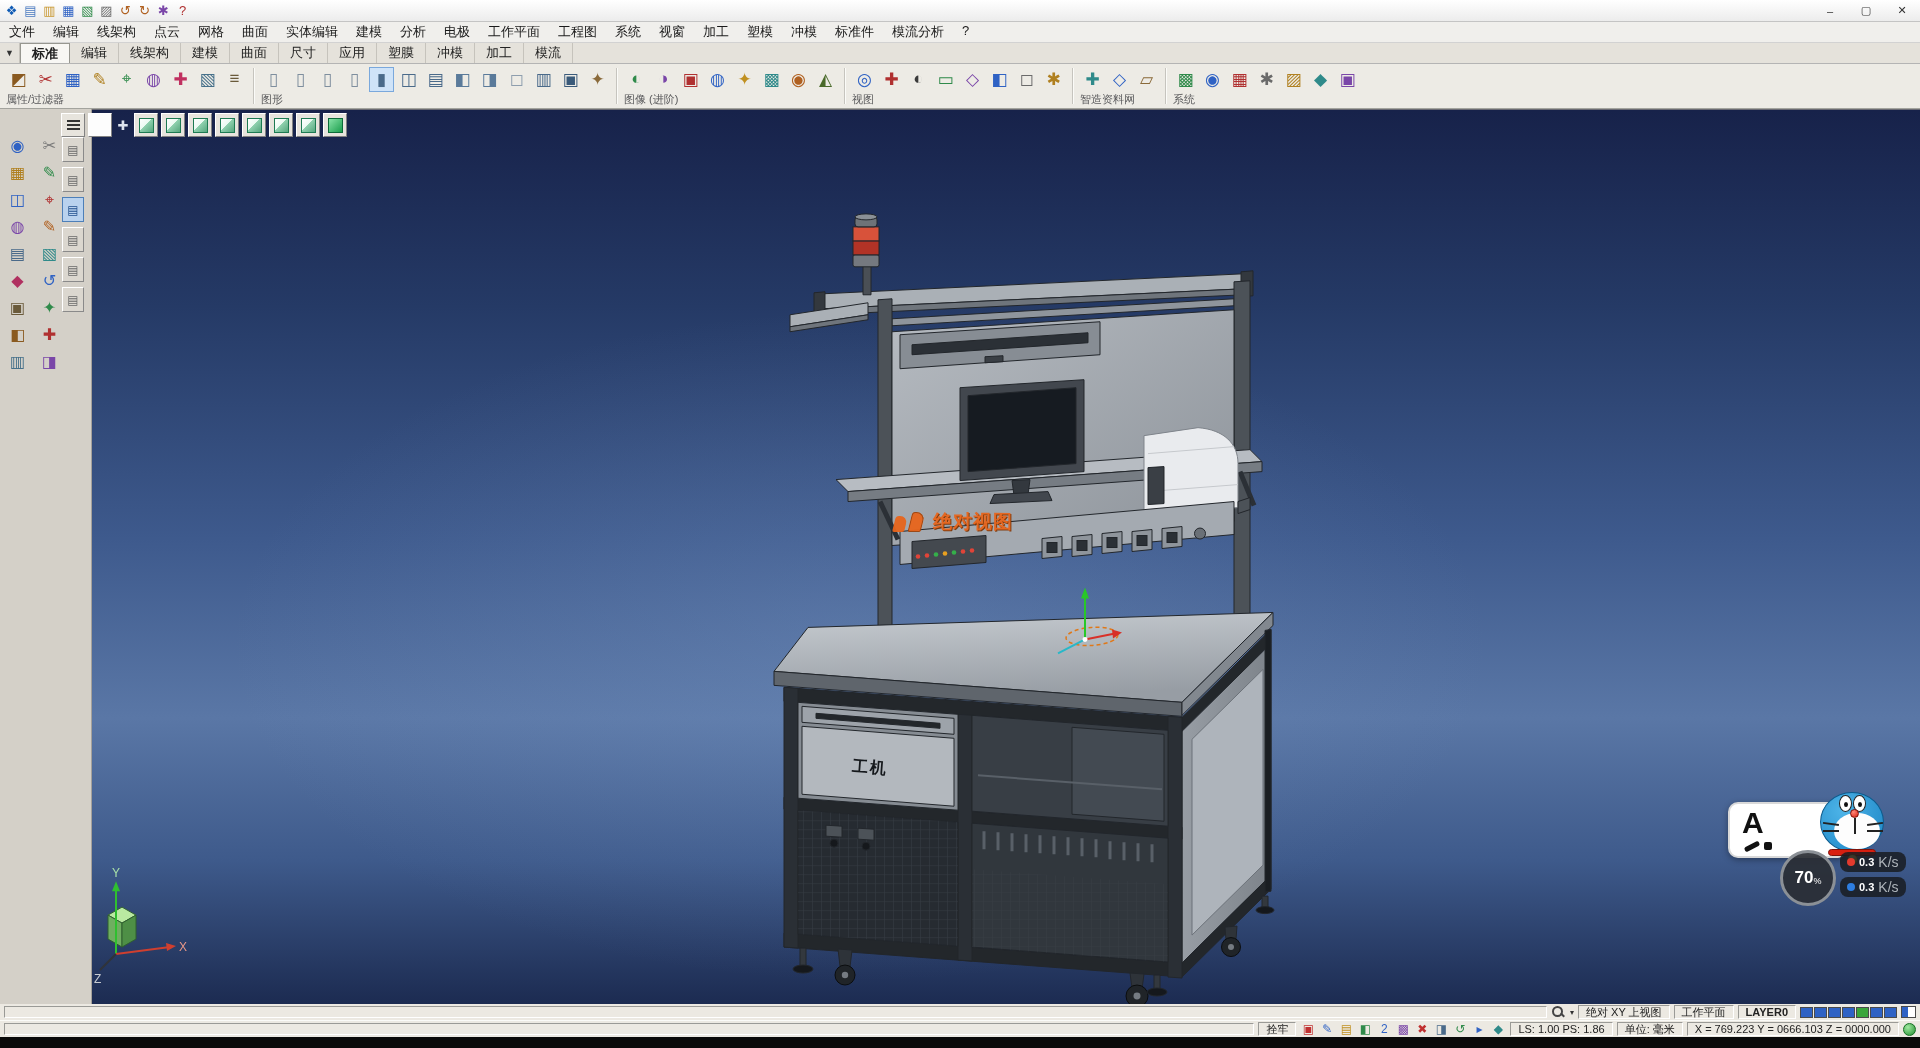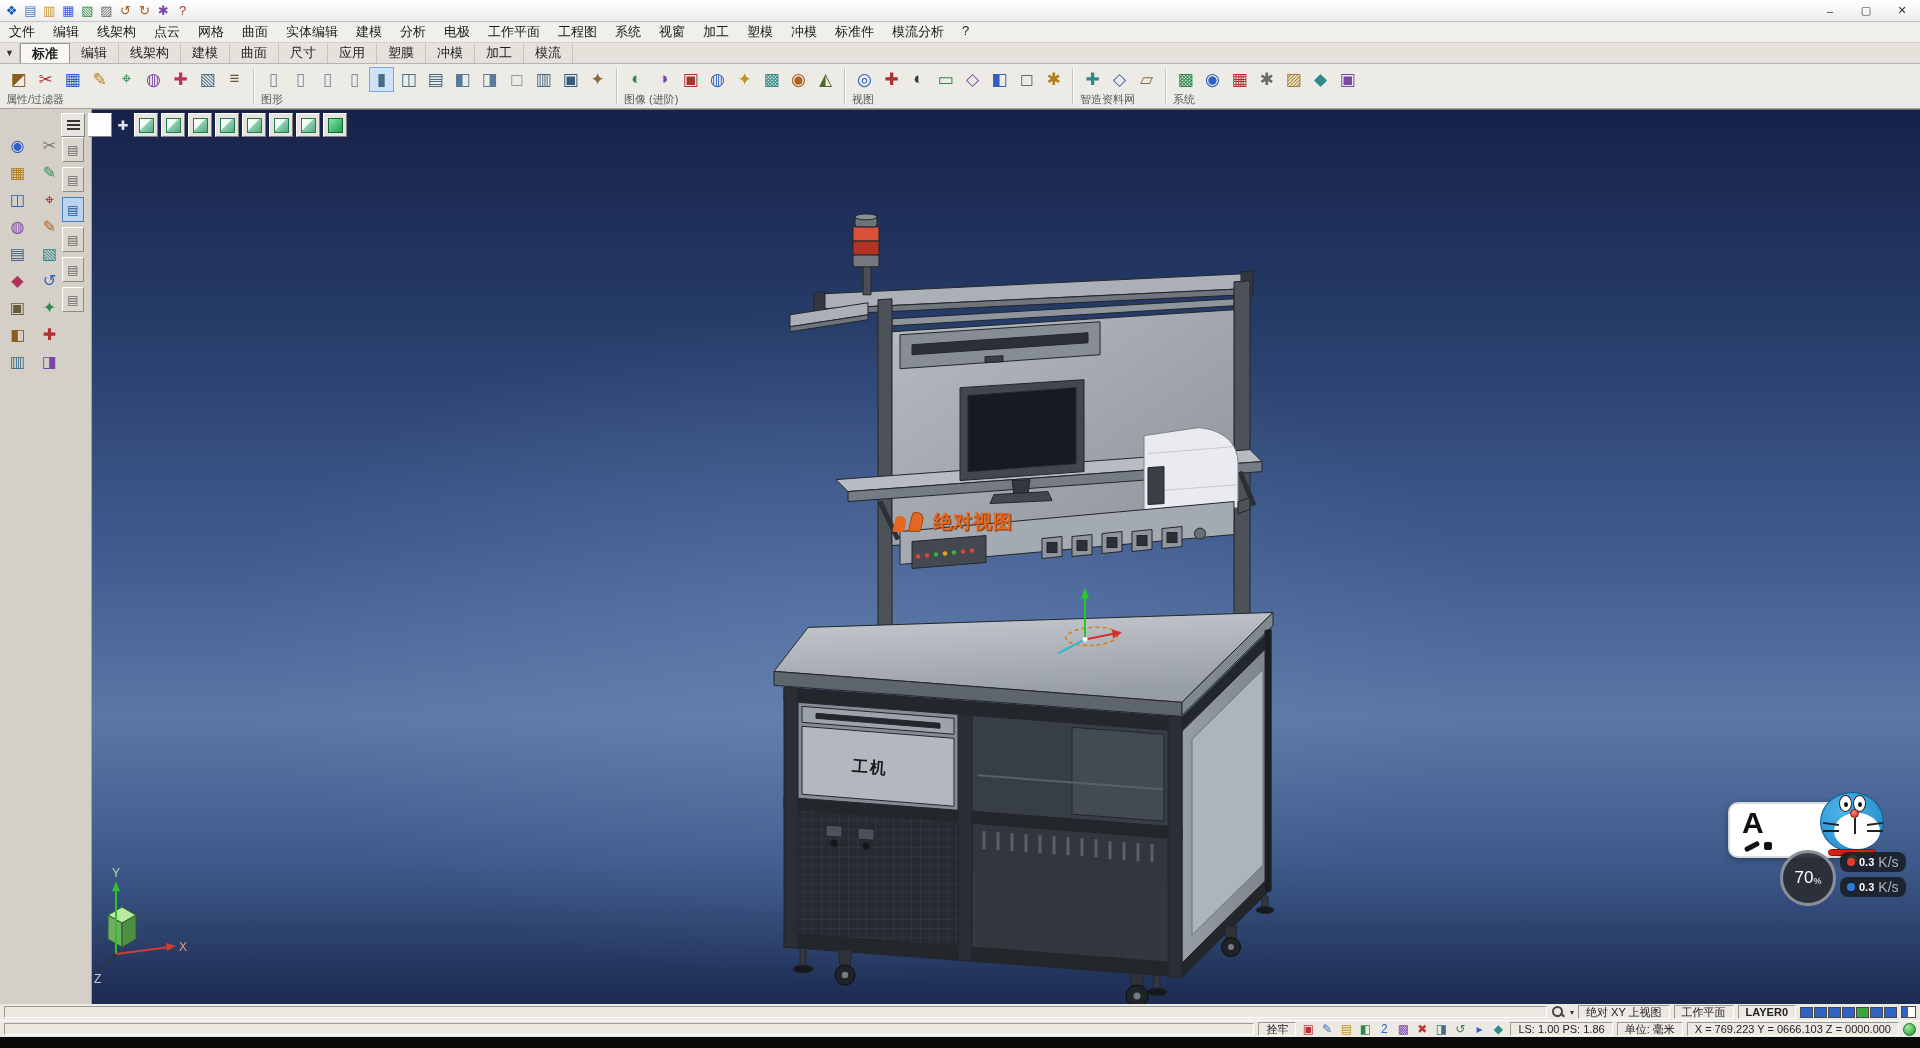--- a/index.html
+++ b/index.html
@@ -101,21 +101,21 @@
 .cat-nose { position:absolute; left:29px; top:16px; width:9px; height:9px; border-radius:50%;
   background:radial-gradient(circle at 35% 30%, #ff8a7a, #d81f10); border:1px solid #7e130a; }
 .cat-mouth { position:absolute; left:33px; top:25px; width:1.5px; height:16px; background:#222; }
 .cat-wh { position:absolute; width:16px; height:1.5px; background:#222; }
 .cat-collar { position:absolute; left:12px; top:57px; width:48px; height:7px; background:#d81f10; border-radius:4px; border:1px solid #7e130a; }
 .cat-bell { position:absolute; left:31px; top:62px; width:11px; height:11px; border-radius:50%;
   background:radial-gradient(circle at 35% 30%, #ffe58a, #d8a010); border:1px solid #8a6408; }
 .dw-ring { position:absolute; left:52px; top:58px; width:56px; height:56px; border-radius:50%;
   background:rgba(42,46,52,.92); border:3px solid #8b9096; color:#fff;
   display:flex; align-items:center; justify-content:center; }
-.dw-pc { font-size:17px; font-weight:normal; }
+.dw-pc { font-size:17px; font-weight:bold; }
 .dw-pcu { font-size:9px; margin-top:6px; }
 .dw-speeds { position:absolute; left:112px; top:60px; display:flex; flex-direction:column; gap:5px; }
 .dw-row { display:flex; align-items:center; gap:4px; background:rgba(25,28,33,.85); border-radius:8px; padding:2px 7px; }
 .dot { width:8px; height:8px; border-radius:50%; }
 .dot.red { background:#e23a2e; } .dot.blue { background:#2d7de0; }
 .dw-val { color:#fff; font-size:11px; font-weight:bold; }
 .dw-unit { color:#aeb4ba; font-size:14px; }
 
 
 .status1 { position:absolute; top:1004px; left:0; width:100%; height:16px; background:#ece9e2;

